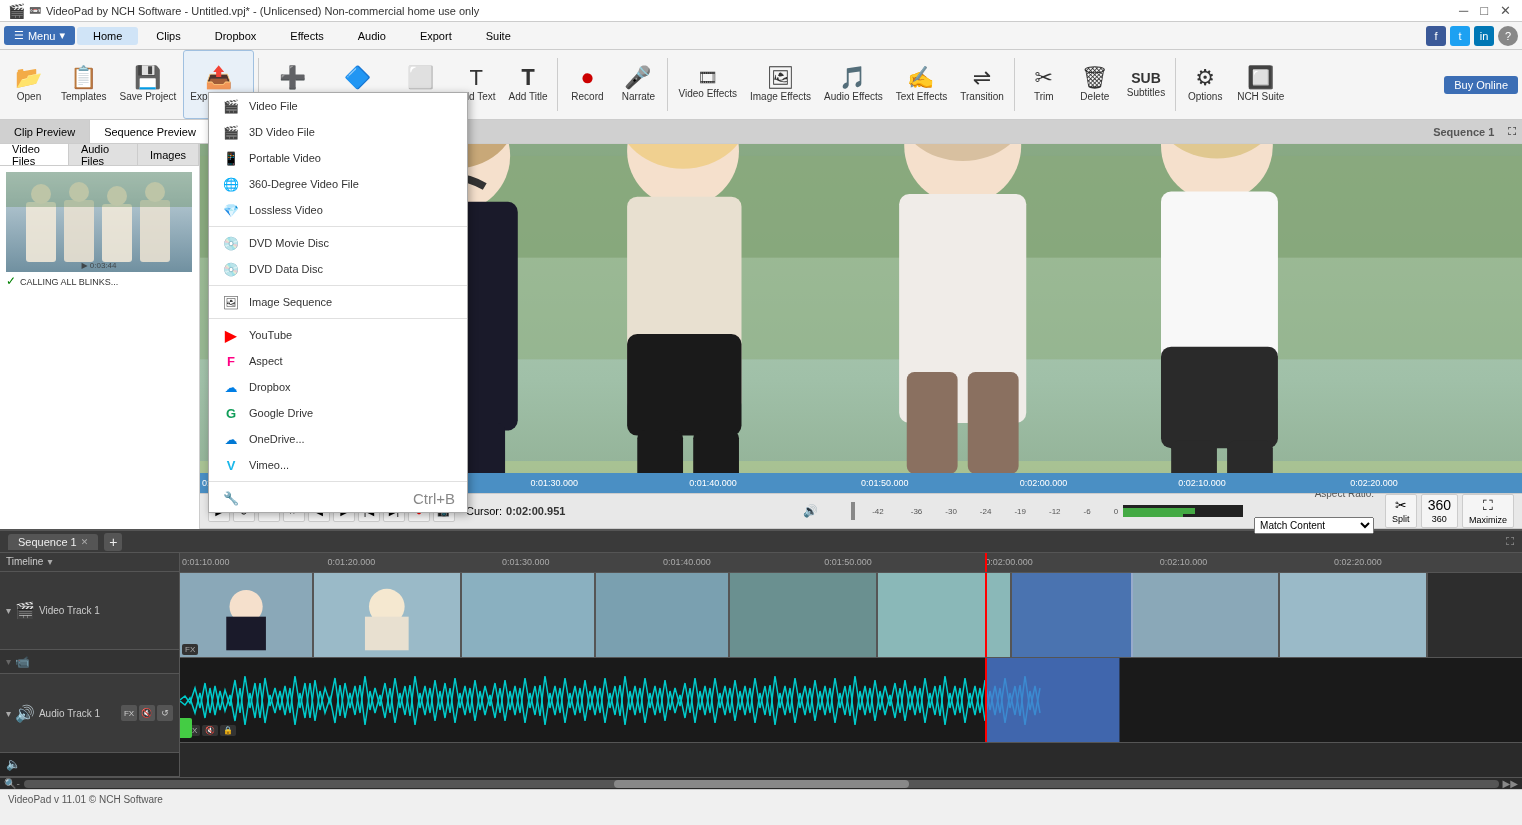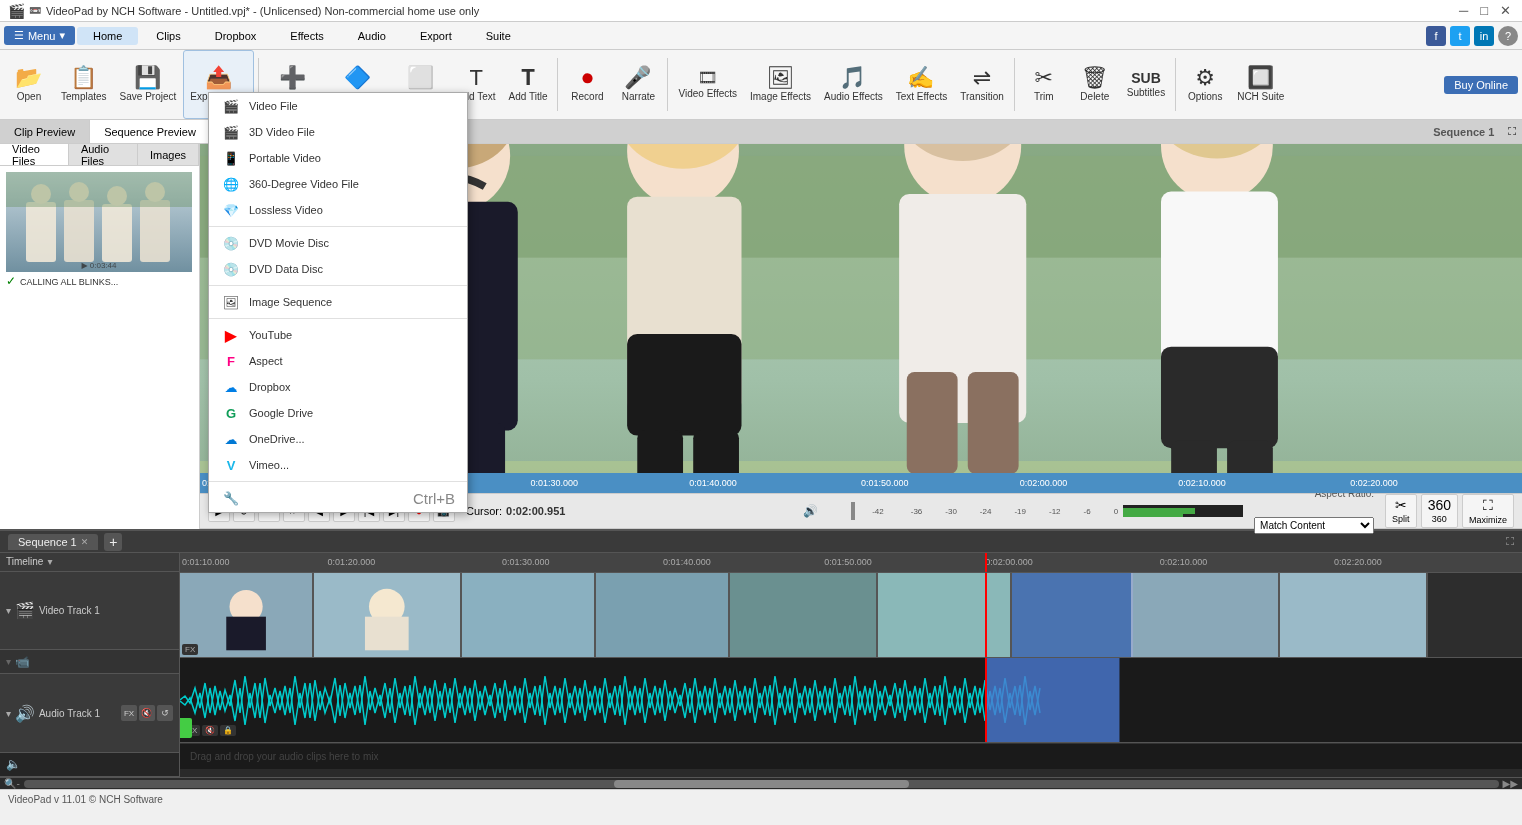--- a/index.html
+++ b/index.html
@@ -948,23 +948,20 @@
           <div style="background:#333; color:#aaa; font-size:8px; padding:1px 3px; border-radius:2px;">🔒</div>
         </div>
 
         
         <div style="position:absolute; left:60%; top:0; width:2px; height:100%; background:red; z-index:10;"></div>
 
         
         <div style="position:absolute; left:0; bottom:4px; width:12px; height:20px; background:#44cc44; border-radius:0 2px 2px 0;"></div>
       </div>
 
-      <div id="audio-overlay-track" style="height:26px; background:#1a1a1a; display:flex; align-items:center; padding-left:10px; border-top:1px solid #333;">
-        <span style="color:#444; font-size:10px;">Drag and drop your audio clips here to mix</span>
-      </div>
     </div>
   </div>
 
   <div id="h-scrollbar" style="background:#2a2a2a; height:12px; display:flex; align-items:center; padding:0 4px; gap:4px;">
     <div style="display:flex; align-items:center; gap:2px; color:#888; font-size:10px;">
       <span style="cursor:pointer;">🔍-</span>
     </div>
     <div class="h-scroll-track">
       <div class="h-scroll-thumb"></div>
     </div>

